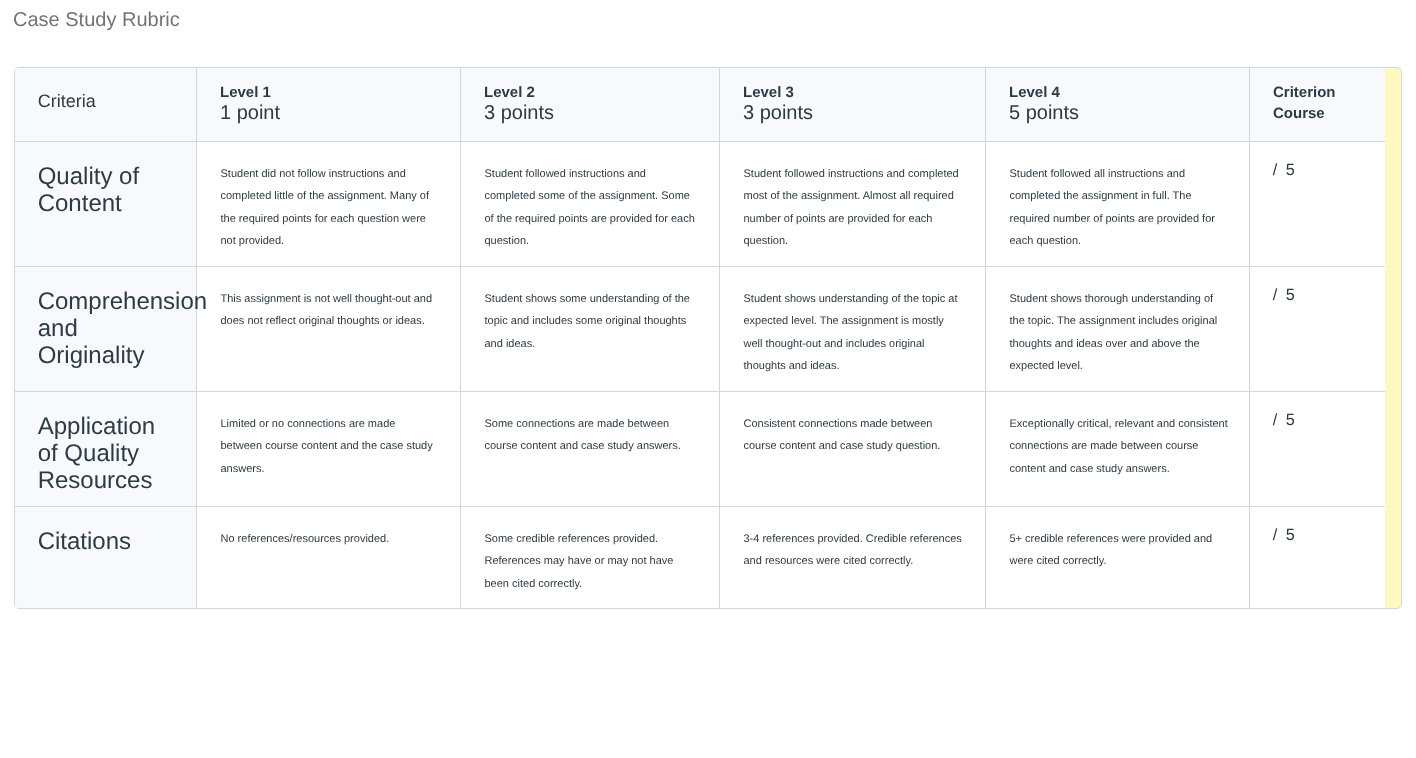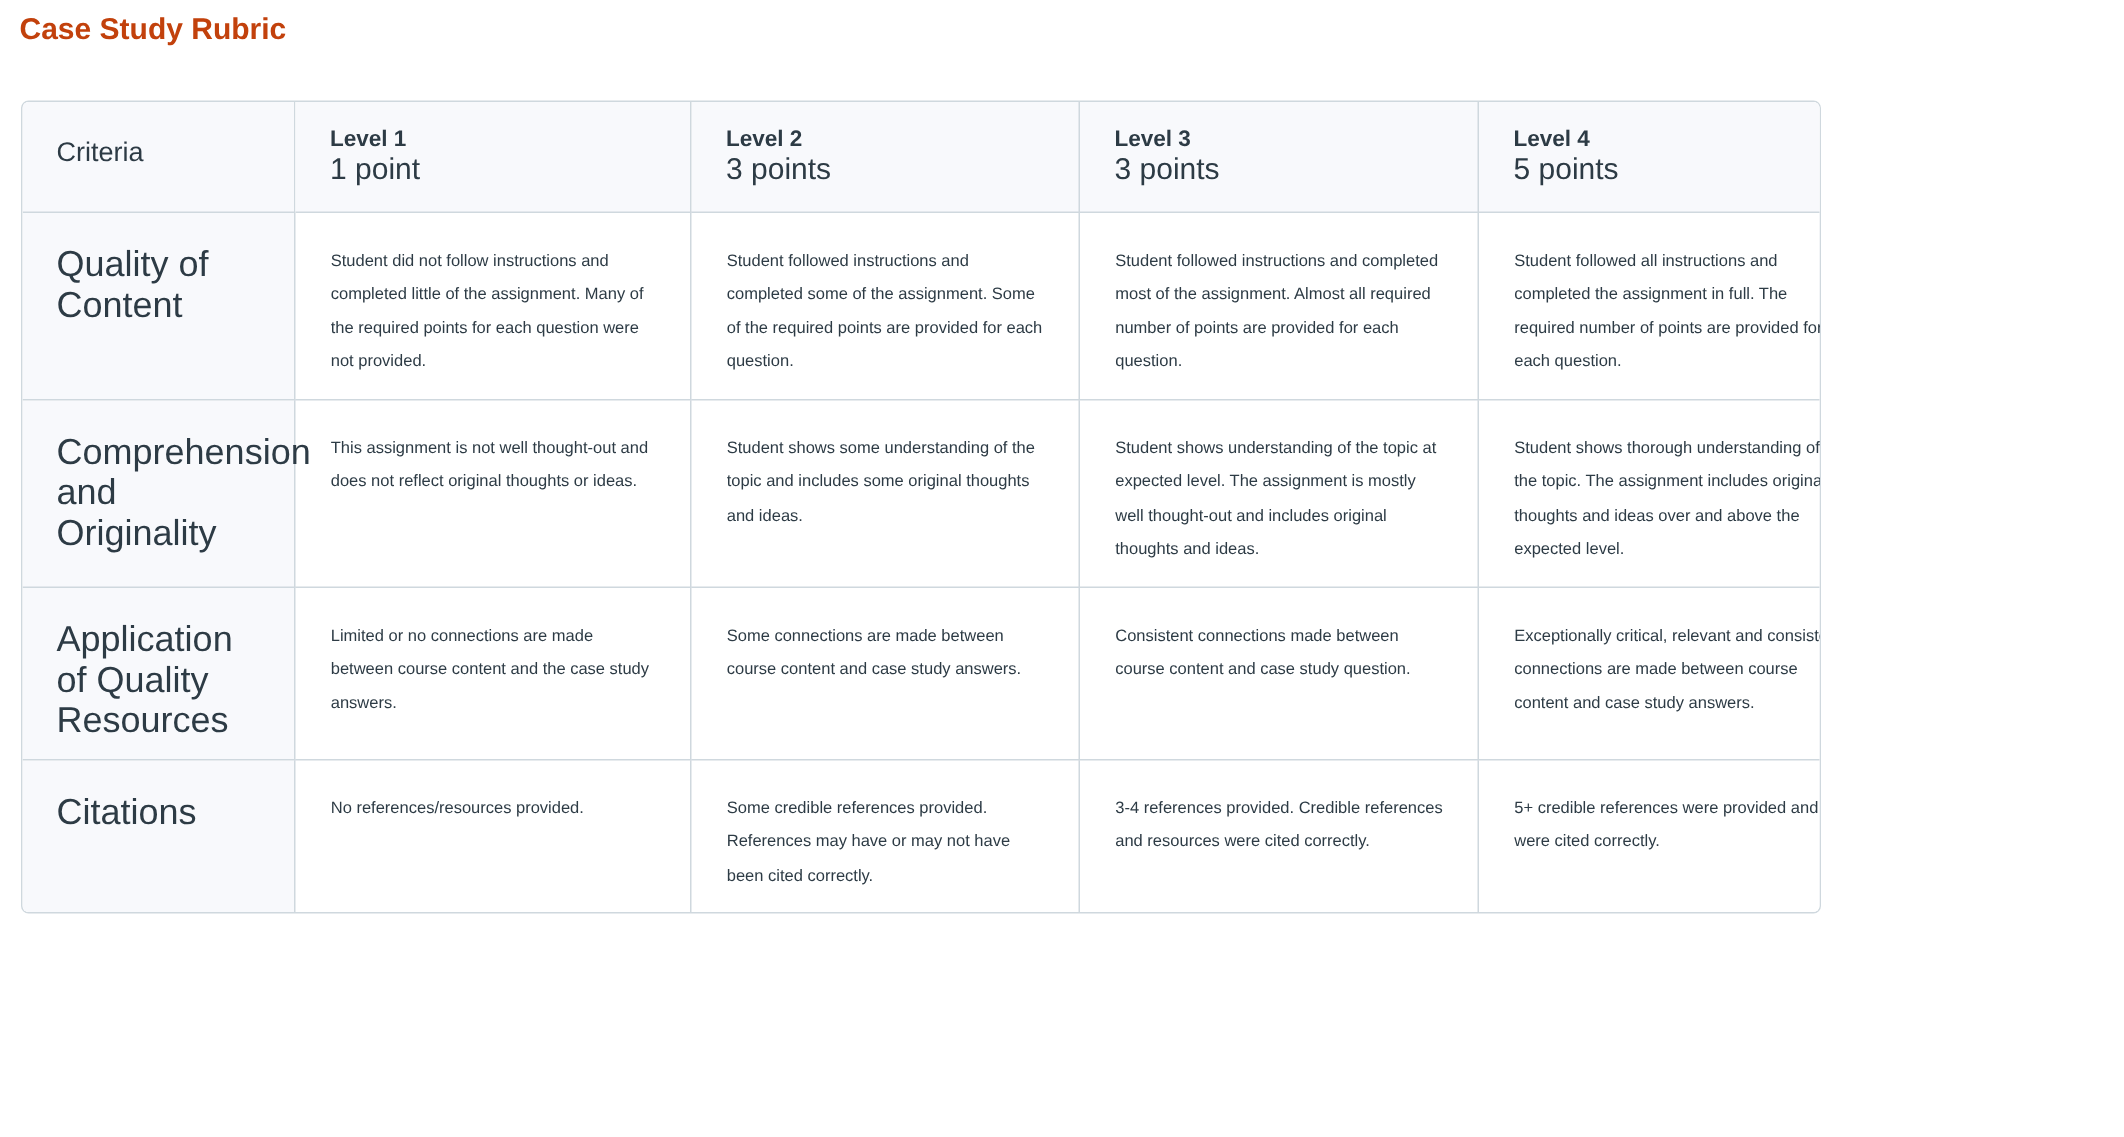--- a/index.html
+++ b/index.html
@@ -10,26 +10,26 @@
     font-family:"Liberation Sans", sans-serif;
     -webkit-font-smoothing:antialiased;
     text-rendering:geometricPrecision;
     color:#2D3B45;
     overflow:hidden;
   }
   .page { position:relative; width:1416px; height:758px; }
   .rubric-title {
     position:absolute; left:13px; top:8.3px;
     margin:0; padding:0;
-    font-size:20px; font-weight:bold; line-height:24px;
-    color:#c2410c; white-space:nowrap;
+    font-size:20px; font-weight:normal; line-height:24px;
+    color:#737373; white-space:nowrap;
   }
 
   .rubric-table-wrap {
-    position:absolute; left:14px; top:67px; width:1200px;
+    position:absolute; left:14px; top:67px; width:1388px;
     box-sizing:border-box;
     border:1px solid #CFD8DE;
     border-radius:5px; overflow:hidden;
     background:#fef9c3;
   }
   table.rubric {
     width:1370px;
     border-collapse:separate; border-spacing:0;
     table-layout:fixed;
     background:#fff;

